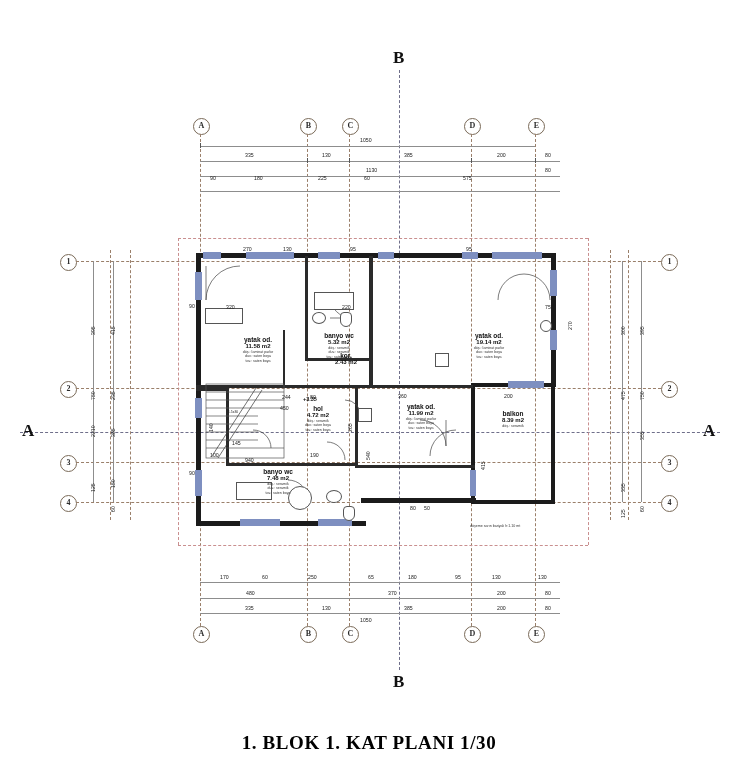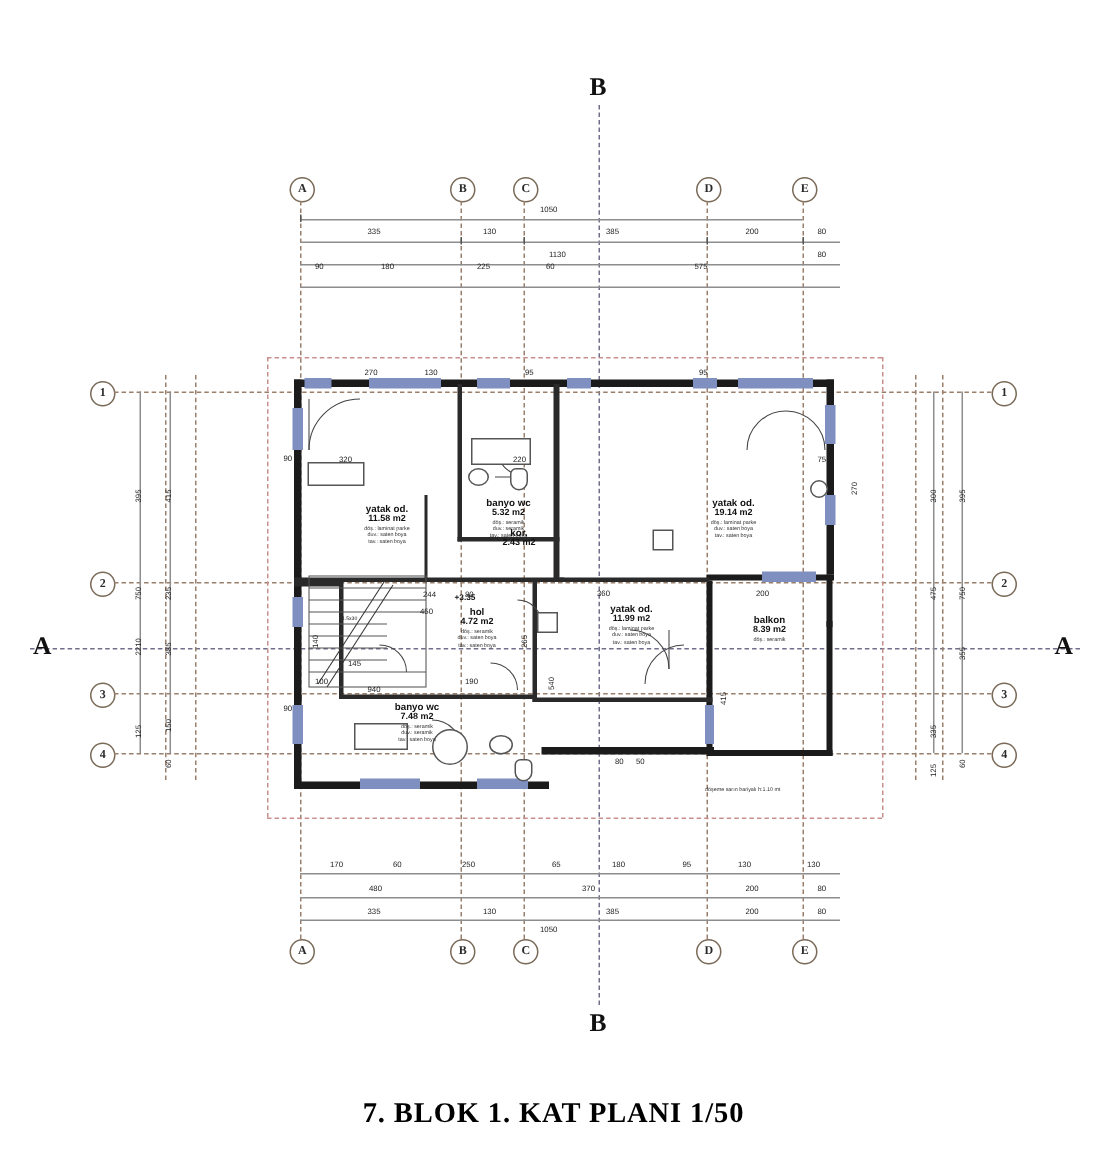--- a/index.html
+++ b/index.html
@@ -365,15 +365,15 @@
   <div class="dim" style="left:504px;top:393px;">200</div>
   <div class="dim" style="left:545px;top:304px;">75</div>
   <div class="dim-v" style="left:567px;top:330px;">270</div>
   <div class="dim" style="left:189px;top:303px;">90</div>
   <div class="dim" style="left:410px;top:505px;">80</div>
   <div class="dim" style="left:424px;top:505px;">50</div>
   <div class="dim" style="left:189px;top:470px;">90</div>
 
   <div class="note" style="left:470px;top:524px;">döşeme sarın bariyalı h:1.10 mt</div>
 
-  <div class="title" style="top:732px;">7. BLOK 1. KAT PLANI   1/50</div>
+  <div class="title" style="top:732px;">1. BLOK 1. KAT PLANI   1/30</div>
 
 </div>
 
 </body></html>

